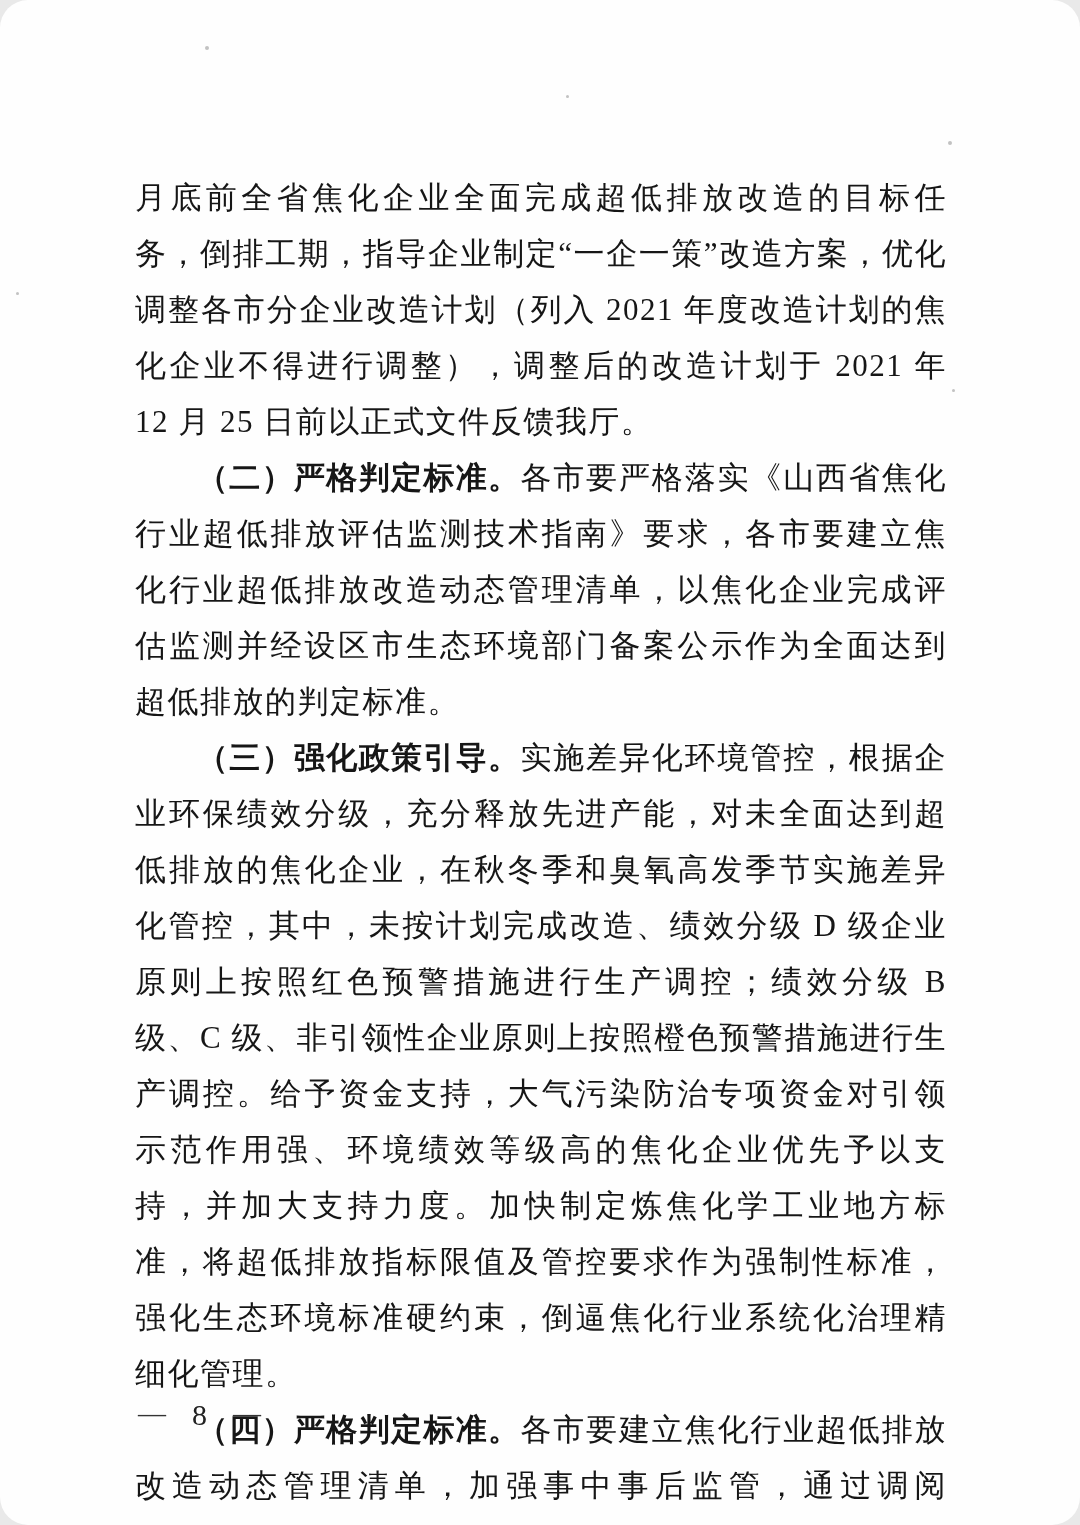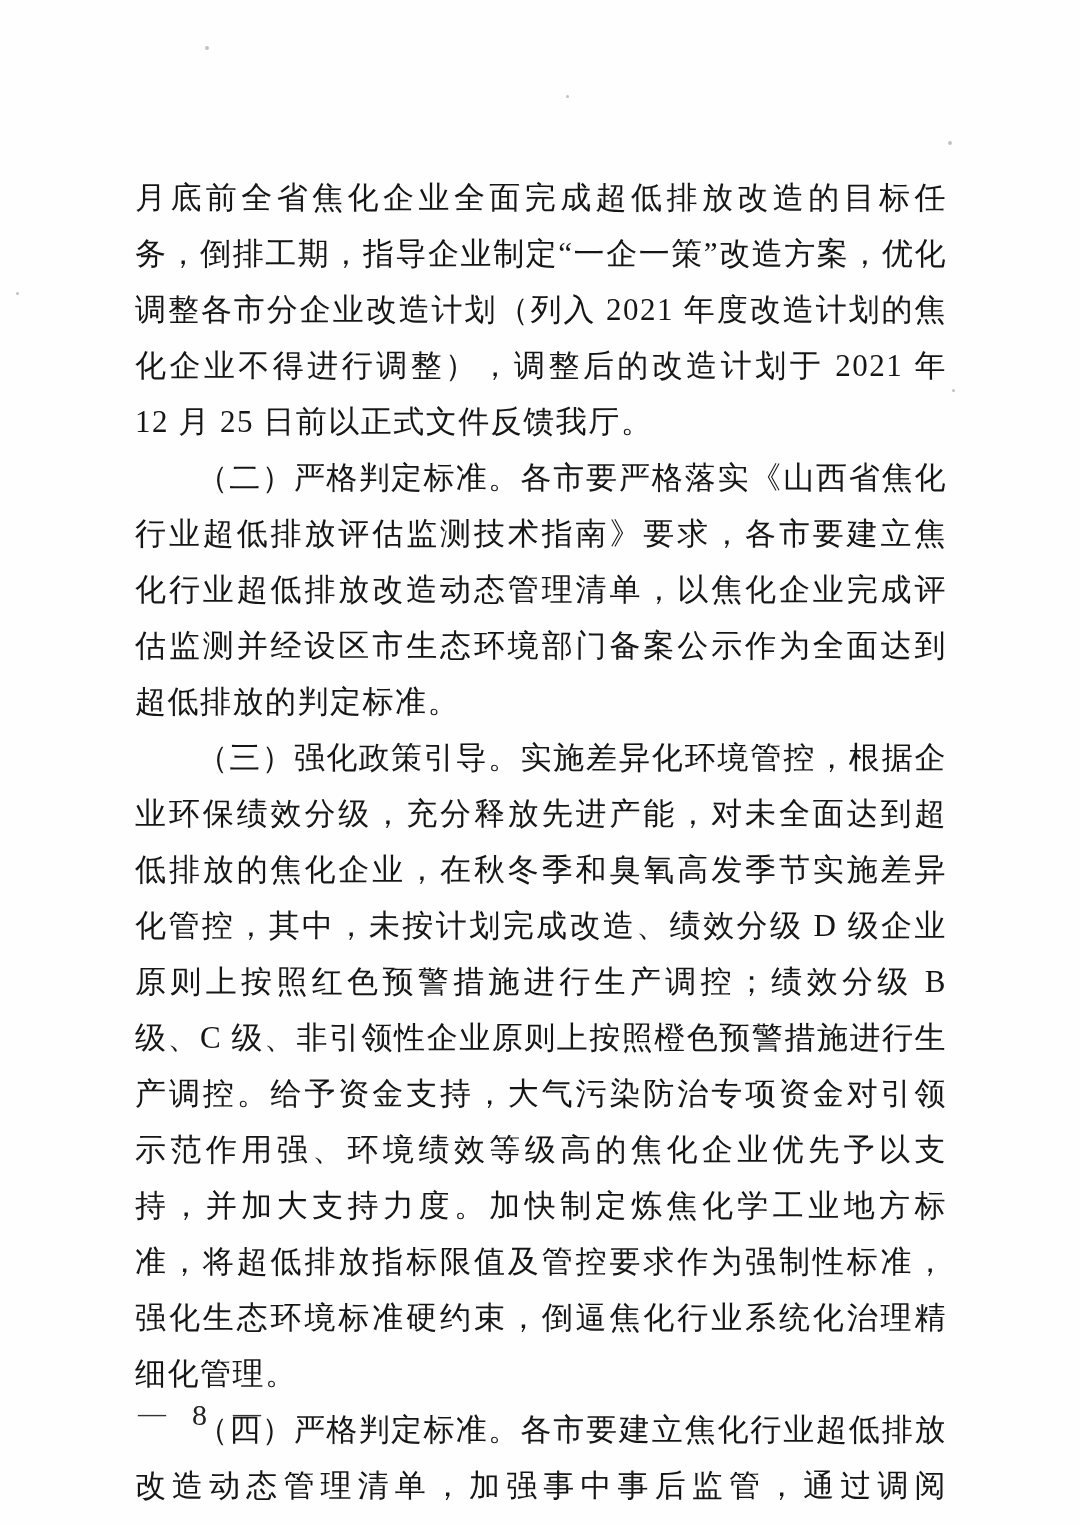--- a/index.html
+++ b/index.html
@@ -9,20 +9,21 @@
   }
   .page {
     position: relative;
     width: 1080px;
     height: 1525px;
     margin: 0 auto;
     background: #fefefe;
     overflow: hidden;
     font-family: "Liberation Serif", "DejaVu Serif", serif;
     color: #161616;
+    border-radius: 28px;
   }
   .content {
     position: absolute;
     left: 135px;
     top: 170px;
     width: 812px;
     font-size: 31px;
     line-height: 56px;
     letter-spacing: 1.5px;
     text-align: justify;
@@ -30,21 +31,21 @@
   }
   .para {
     margin: 0;
     text-indent: 2em;
   }
   .para.continuation {
     text-indent: 0;
   }
   .para .lead {
     font-family: "Liberation Sans", "DejaVu Sans", sans-serif;
-    font-weight: 400;
+    font-weight: 700;
     letter-spacing: 1px;
   }
   .footer {
     position: absolute;
     left: 138px;
     top: 1398px;
     font-size: 30px;
     color: #222;
     display: flex;
     align-items: center;

